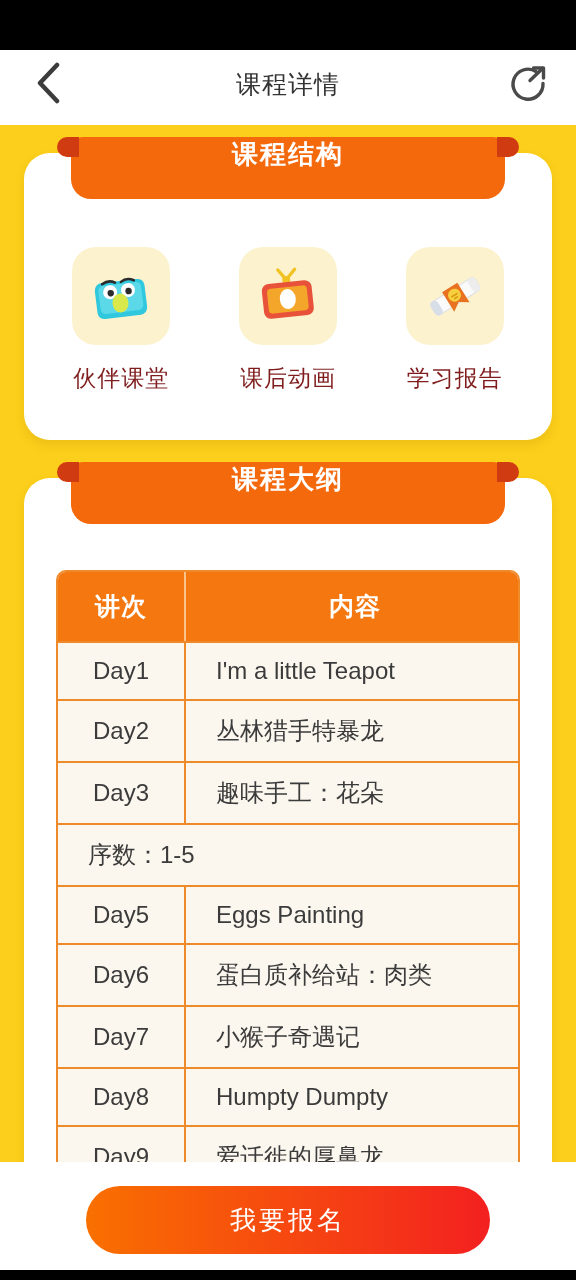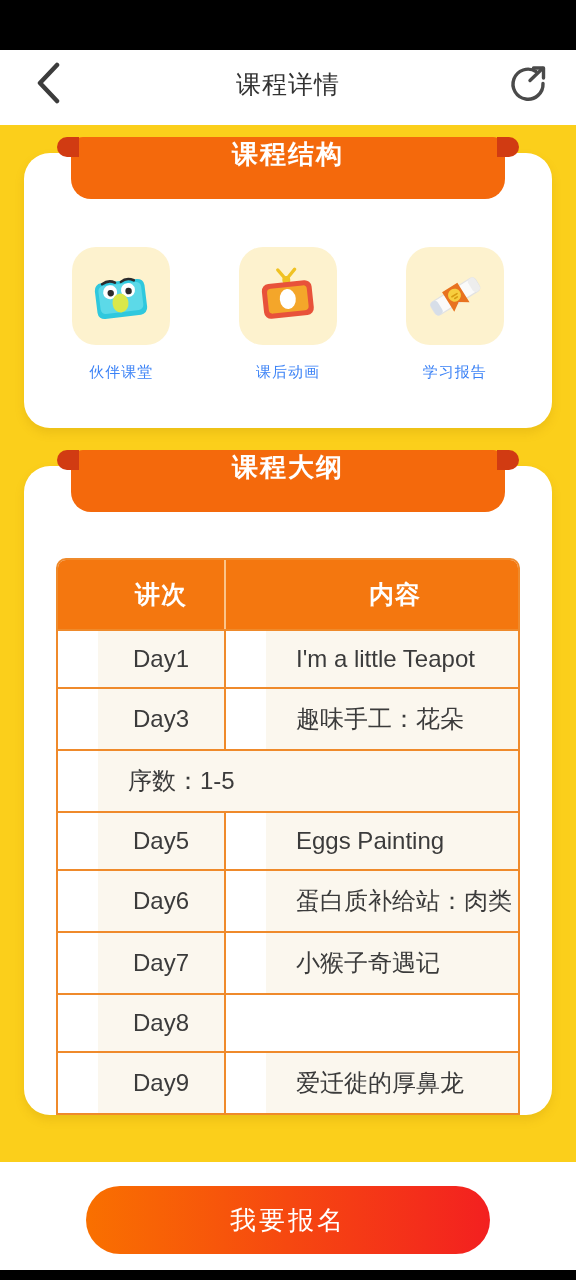--- a/index.html
+++ b/index.html
@@ -125,22 +125,22 @@
     cursor: pointer;
   }
   .struct-icon {
     width: 98px; height: 98px;
     border-radius: 24px;
     background: #FDF2CE;
     display: flex; align-items: center; justify-content: center;
     margin-bottom: 18px;
   }
   .struct-label {
-    font-size: 15px;
-    color: #3b82f6;
+    font-size: 23px;
+    color: #7f1d1d;
     letter-spacing: 1px;
   }
 
   
   .table-wrap {
     margin: 36px 32px 0 32px;
     border: 2px solid #EF8A2B;
     border-radius: 10px 10px 0 0;
     overflow: hidden;
   }
@@ -150,21 +150,20 @@
   }
   .trow:last-child { border-bottom: none; justify-content: space-between; }
   .trow--head { background: #F4770F; }
   .tcell {
     padding: 14px 0;
     font-size: 24px;
     color: #3b3b3b;
     background: #FBF7EE;
     display: flex;
     align-items: center;
-    margin-left: 40px;
   }
   .tcell--lect {
     width: 128px;
     min-width: 128px;
     justify-content: center;
     border-right: 2px solid #EF8A2B;
   }
   .tcell--content {
     flex: 1;
     padding-left: 30px;
@@ -313,40 +312,45 @@
         <div class="trow trow--head">
           <div class="tcell tcell--lect">讲次</div>
           <div class="tcell tcell--content">内容</div>
         </div>
 
         <div class="trow">
           <div class="tcell tcell--lect">Day1</div>
           <div class="tcell tcell--content">I'm a little Teapot</div>
         </div>
         <div class="trow">
+          <div class="tcell tcell--lect">Day2</div>
+          <div class="tcell tcell--content">丛林猎手特暴龙</div>
+        </div>
+        <div class="trow">
           <div class="tcell tcell--lect">Day3</div>
           <div class="tcell tcell--content">趣味手工：花朵</div>
         </div>
         <div class="trow">
           <div class="tcell tcell--content">序数：1-5</div>
         </div>
         <div class="trow">
           <div class="tcell tcell--lect">Day5</div>
           <div class="tcell tcell--content">Eggs Painting</div>
         </div>
         <div class="trow">
           <div class="tcell tcell--lect">Day6</div>
           <div class="tcell tcell--content">蛋白质补给站：肉类</div>
         </div>
         <div class="trow">
           <div class="tcell tcell--lect">Day7</div>
           <div class="tcell tcell--content">小猴子奇遇记</div>
         </div>
         <div class="trow">
           <div class="tcell tcell--lect">Day8</div>
+          <div class="tcell tcell--content">Humpty Dumpty</div>
         </div>
         <div class="trow">
           <div class="tcell tcell--lect">Day9</div>
           <div class="tcell tcell--content">爱迁徙的厚鼻龙</div>
         </div>
 
       </div>
     </div>
 
   </div>

